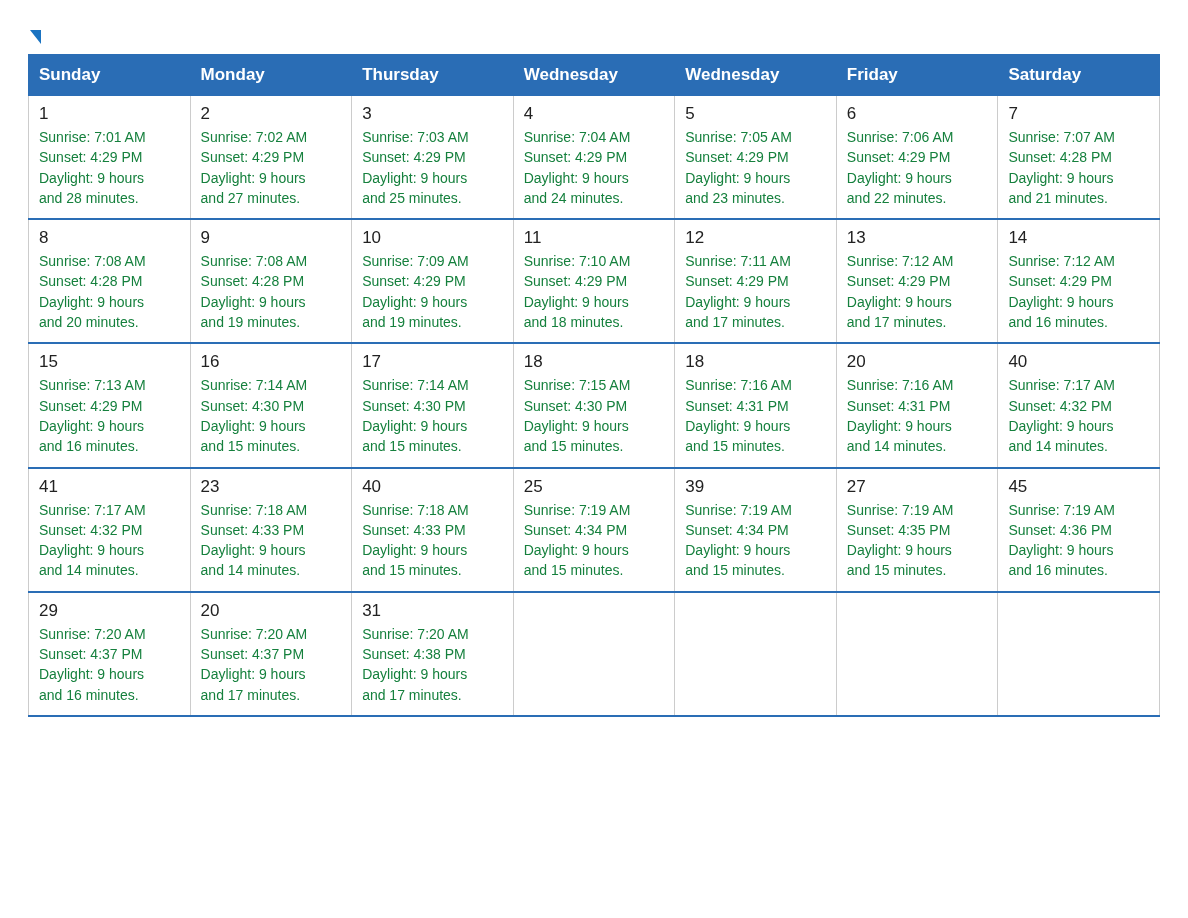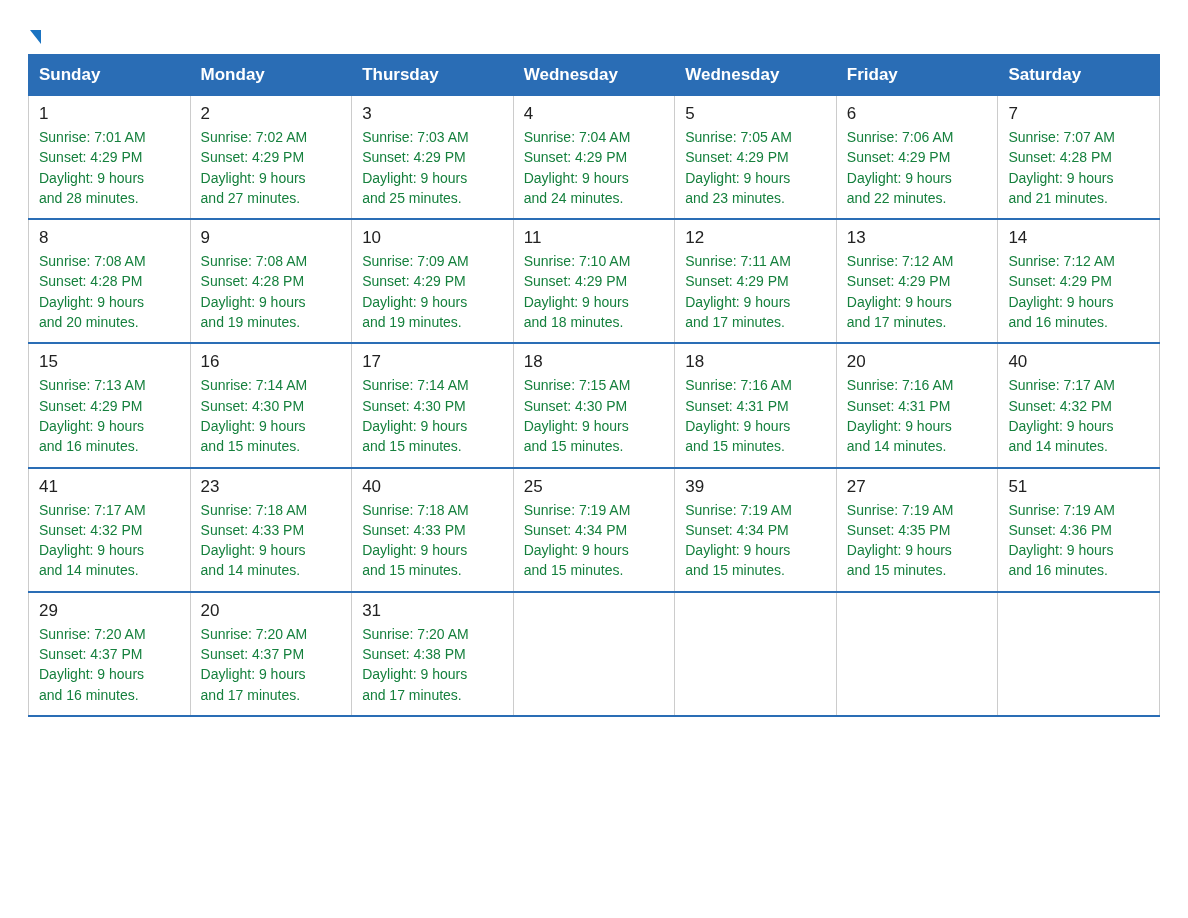--- a/index.html
+++ b/index.html
@@ -240,21 +240,21 @@
           </td>
           <td>
           <span class="day-number">39</span>
           <div class="day-info">Sunrise: 7:19 AM<br>Sunset: 4:34 PM<br>Daylight: 9 hours<br>and  15 minutes.</div>
           </td>
           <td>
           <span class="day-number">27</span>
           <div class="day-info">Sunrise: 7:19 AM<br>Sunset: 4:35 PM<br>Daylight: 9 hours<br>and  15 minutes.</div>
           </td>
           <td>
-          <span class="day-number">51</span>
+          <span class="day-number">45</span>
           <div class="day-info">Sunrise: 7:19 AM<br>Sunset: 4:36 PM<br>Daylight: 9 hours<br>and  16 minutes.</div>
           </td>
         </tr>
         <tr>
           <td>
           <span class="day-number">29</span>
           <div class="day-info">Sunrise: 7:20 AM<br>Sunset: 4:37 PM<br>Daylight: 9 hours<br>and  16 minutes.</div>
           </td>
           <td>
           <span class="day-number">20</span>

